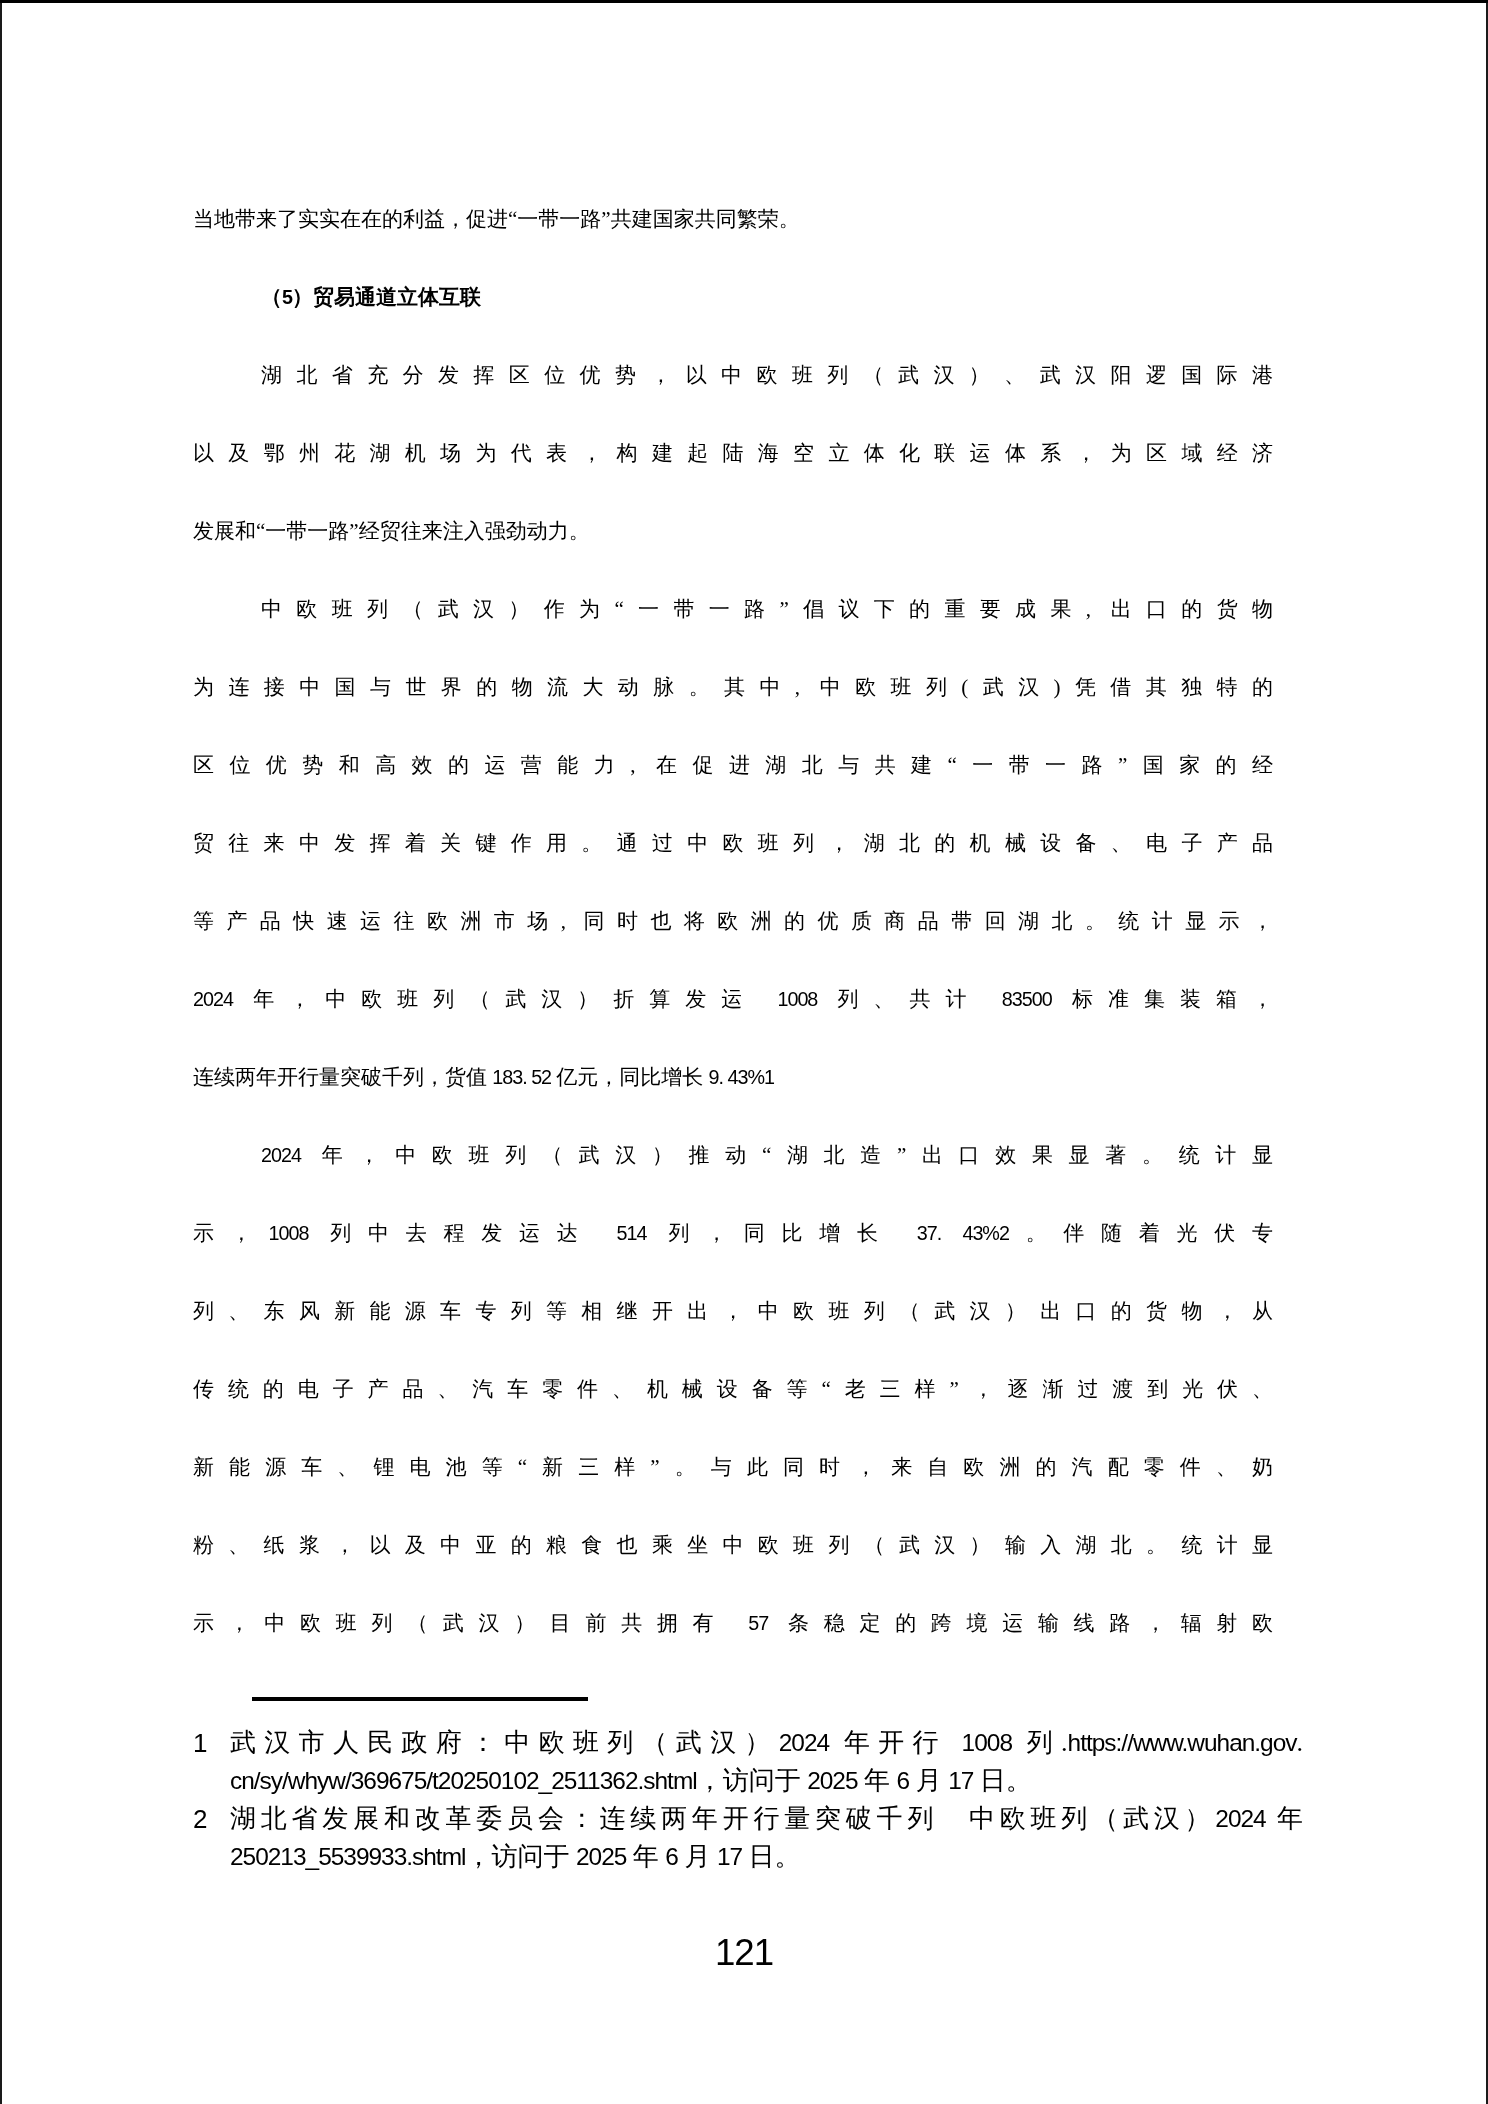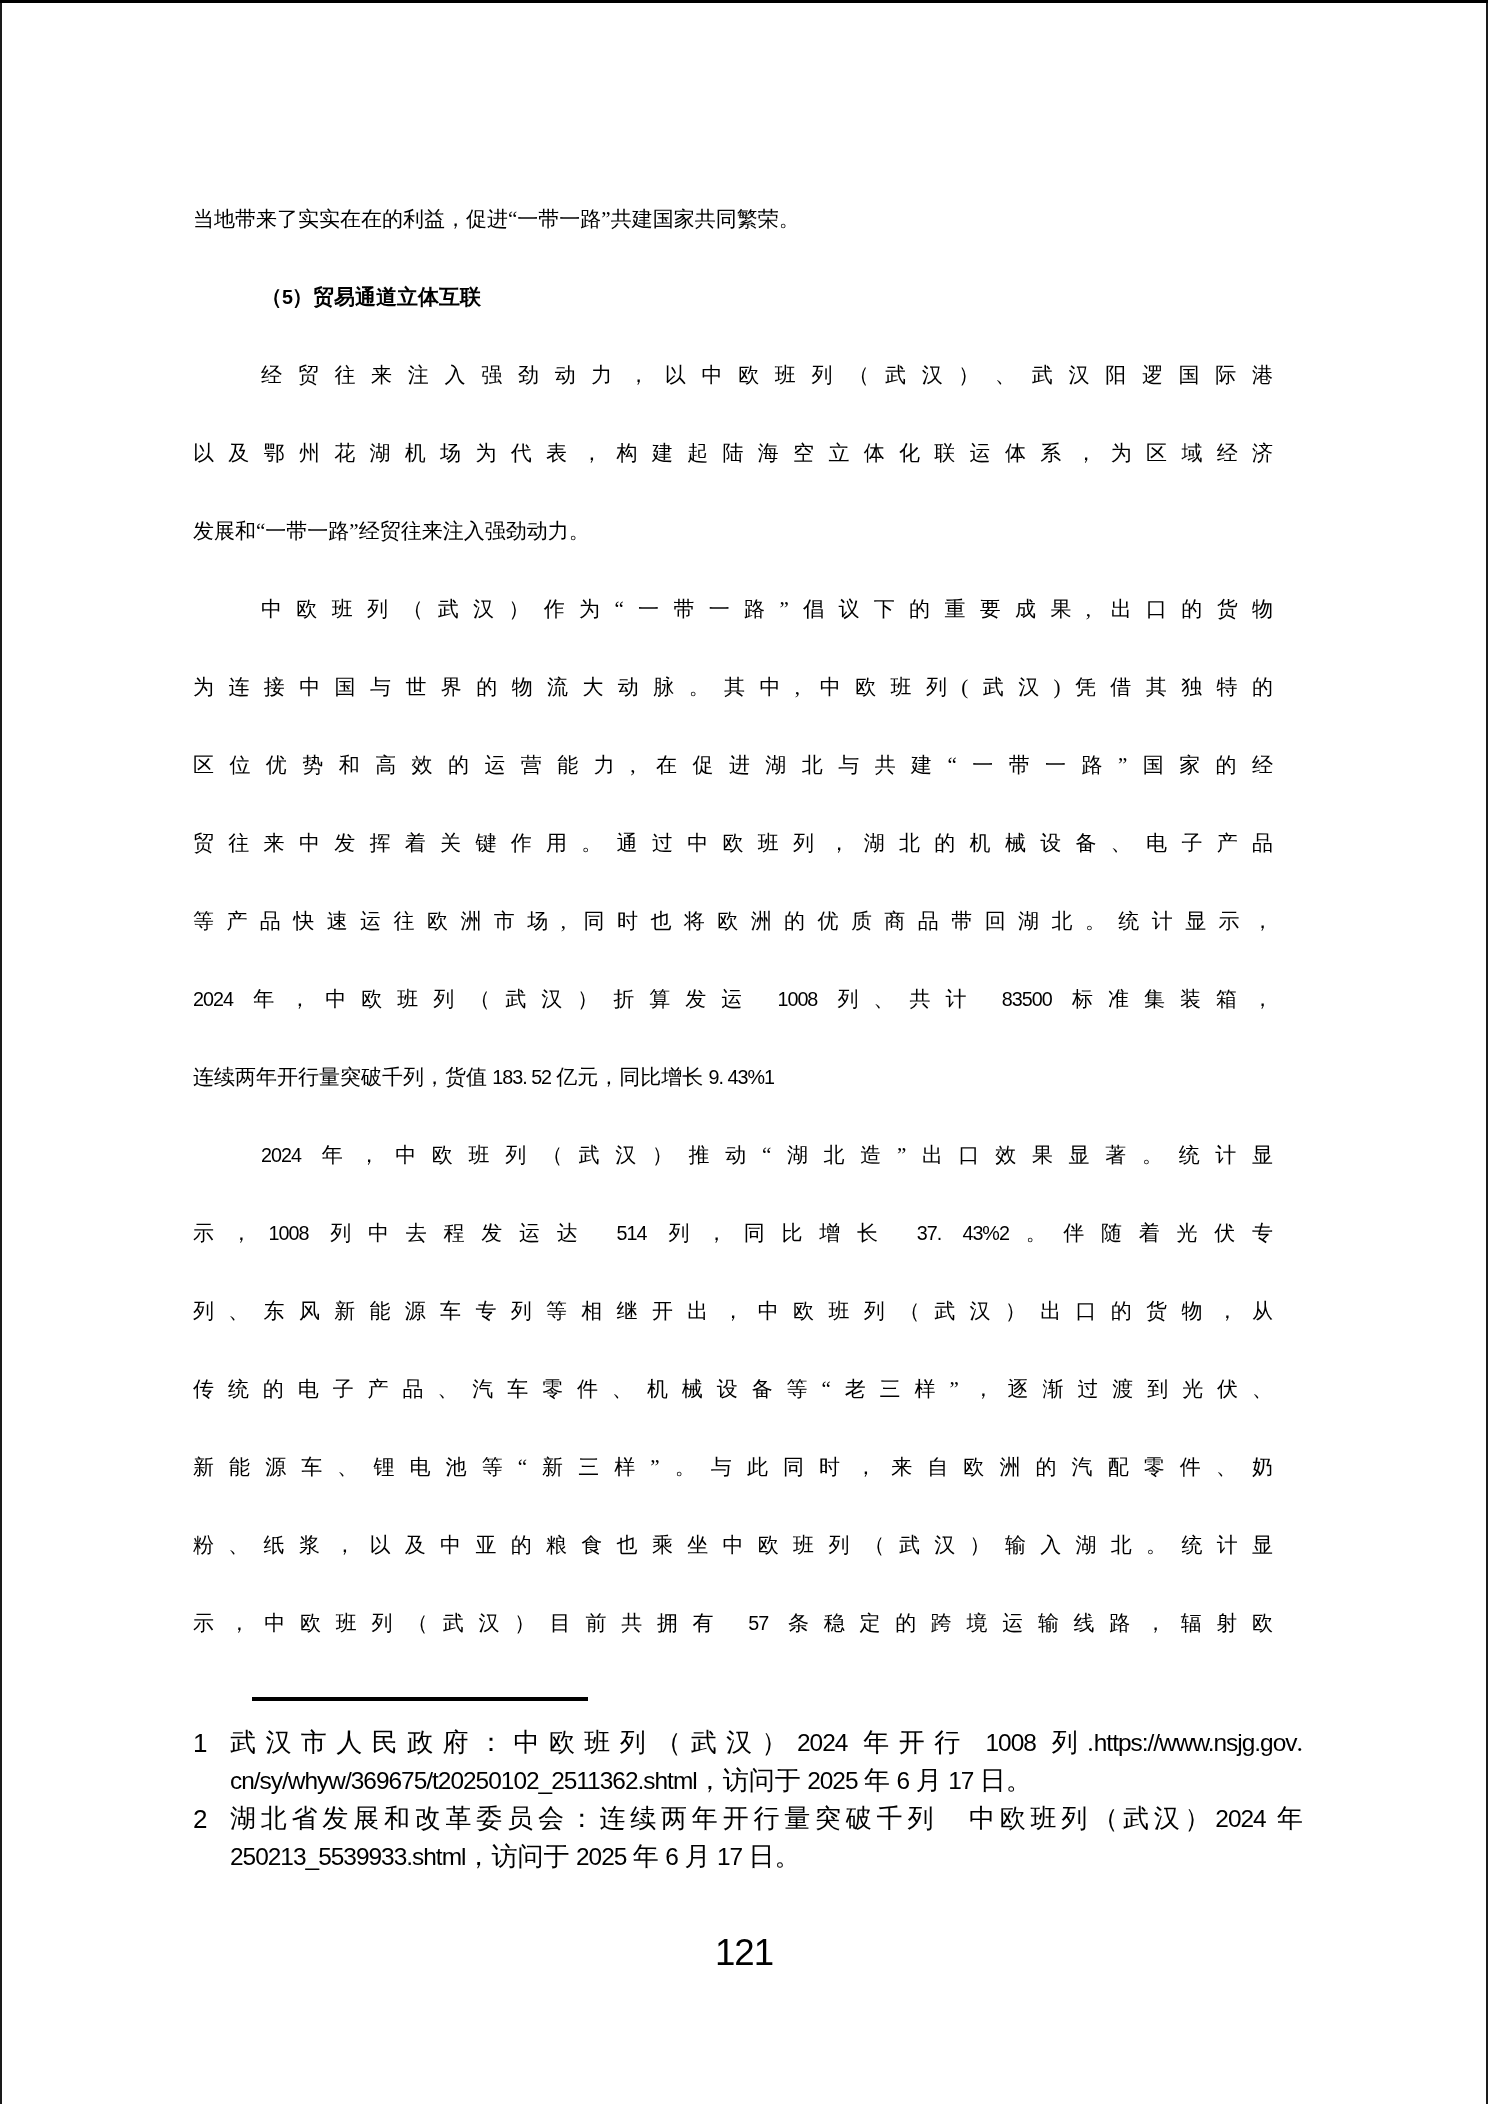--- a/index.html
+++ b/index.html
@@ -66,21 +66,21 @@
 
 <div class="page">
   <div id="body-text">
       <div class="para">
         <div class="line end">当地带来了实实在在的利益，促进“一带一路”共建国家共同繁荣。</div>
       </div>
       <div class="para heading">
         <div class="line indent end">（<span class="latin">5</span>）贸易通道立体互联</div>
       </div>
       <div class="para">
-        <div class="line indent">经贸往来注入强劲动力，以中欧班列（武汉）、武汉阳逻国际港</div>
+        <div class="line indent">湖北省充分发挥区位优势，以中欧班列（武汉）、武汉阳逻国际港</div>
         <div class="line">以及鄂州花湖机场为代表，构建起陆海空立体化联运体系，为区域经济</div>
         <div class="line end">发展和“一带一路”经贸往来注入强劲动力。</div>
       </div>
       <div class="para">
         <div class="line indent">中欧班列（武汉）作为“一带一路”倡议下的重要成果, 出口的货物</div>
         <div class="line">为连接中国与世界的物流大动脉。其中, 中欧班列(武汉)凭借其独特的</div>
         <div class="line">区位优势和高效的运营能力, 在促进湖北与共建“一带一路”国家的经</div>
         <div class="line">贸往来中发挥着关键作用。通过中欧班列，湖北的机械设备、电子产品</div>
         <div class="line">等产品快速运往欧洲市场, 同时也将欧洲的优质商品带回湖北。统计显示，</div>
         <div class="line"><span class="latin">2024</span> 年，中欧班列（武汉）折算发运 <span class="latin">1008</span> 列、共计 <span class="latin">83500</span> 标准集装箱，</div>
@@ -93,21 +93,21 @@
         <div class="line">传统的电子产品、汽车零件、机械设备等“老三样”，逐渐过渡到光伏、</div>
         <div class="line">新能源车、锂电池等“新三样”。与此同时，来自欧洲的汽配零件、奶</div>
         <div class="line">粉、纸浆，以及中亚的粮食也乘坐中欧班列（武汉）输入湖北。统计显</div>
         <div class="line">示，中欧班列（武汉）目前共拥有 <span class="latin">57</span> 条稳定的跨境运输线路，辐射欧</div>
       </div>
     </div>
   <div id="footnote-sep"></div>
   <div id="footnotes">
       <div class="footnote">
         <span class="fn-num latin">1</span>
-        <div class="fn-line">武汉市人民政府：中欧班列（武汉）<span class="latin">2024</span> 年开行 <span class="latin">1008</span> 列.<span class="latin">https://www.nsjg.gov</span>.</div>
+        <div class="fn-line">武汉市人民政府：中欧班列（武汉）<span class="latin">2024</span> 年开行 <span class="latin">1008</span> 列.<span class="latin">https://www.wuhan.gov</span>.</div>
         <div class="fn-line end"><span class="latin">cn/sy/whyw/369675/t20250102_2511362.shtml</span>，访问于 <span class="latin">2025</span> 年 <span class="latin">6</span> 月 <span class="latin">17</span> 日。</div>
       </div>
       <div class="footnote">
         <span class="fn-num latin">2</span>
         <div class="fn-line">湖北省发展和改革委员会：连续两年开行量突破千列　中欧班列（武汉）<span class="latin">2024</span> 年</div>
         <div class="fn-line end"><span class="latin">250213_5539933.shtml</span>，访问于 <span class="latin">2025</span> 年 <span class="latin">6</span> 月 <span class="latin">17</span> 日。</div>
       </div>
     </div>
   <div id="page-number">
     <span class="latin">121</span>

